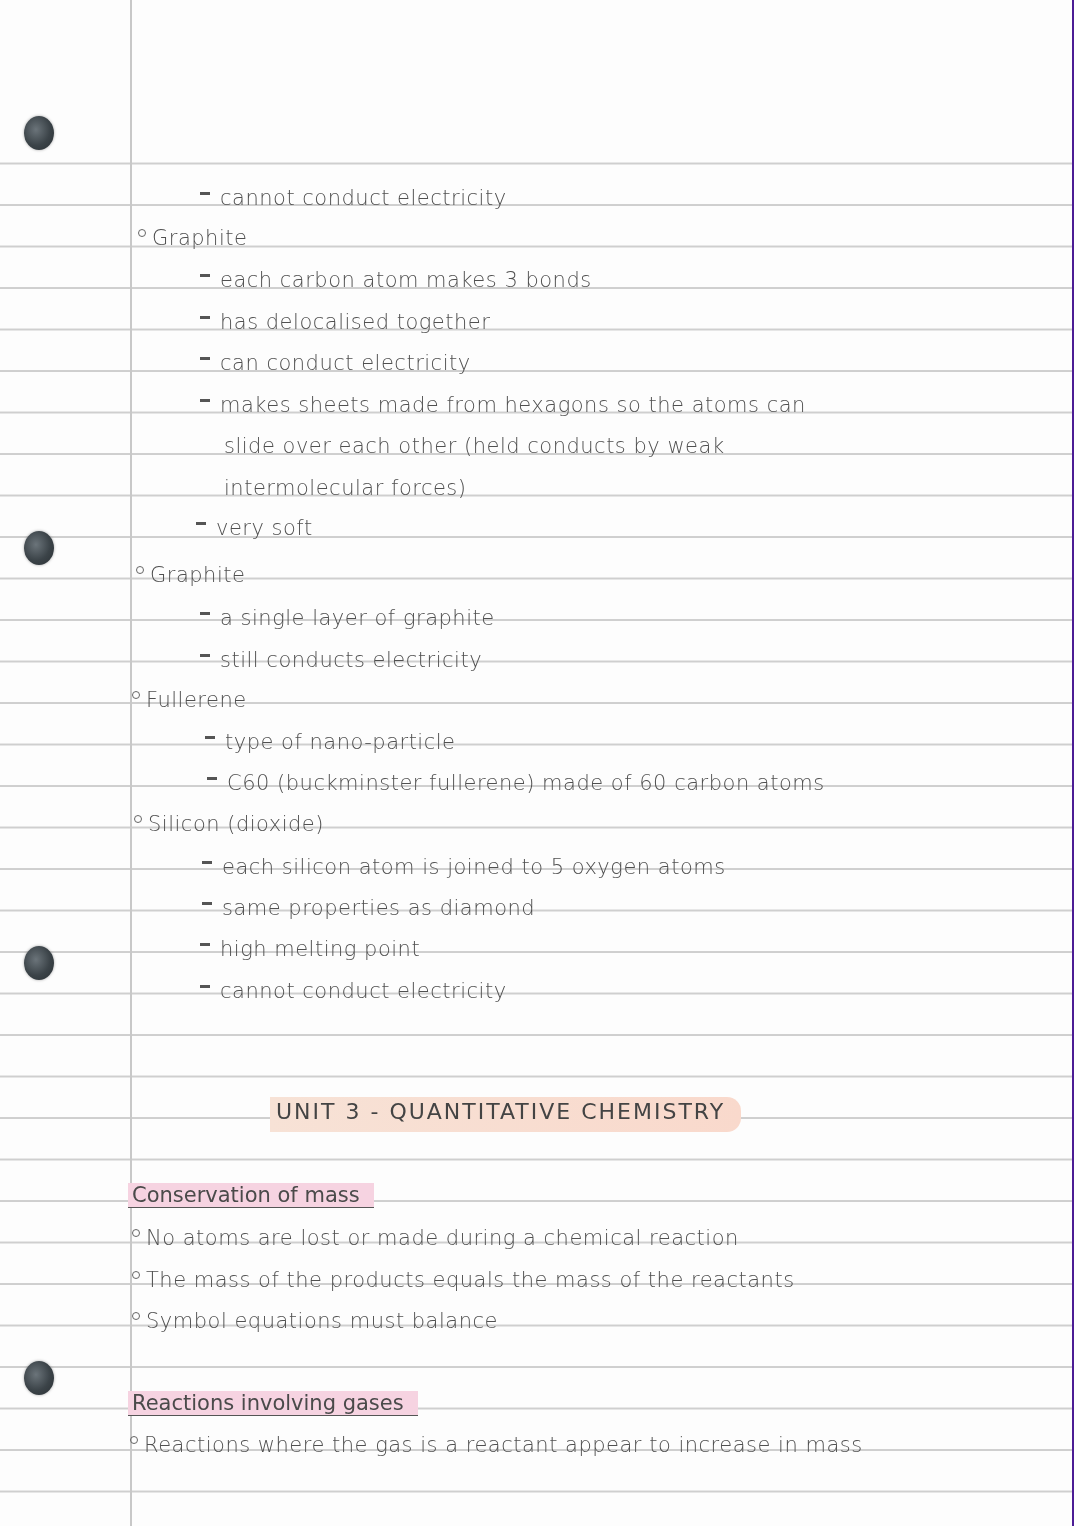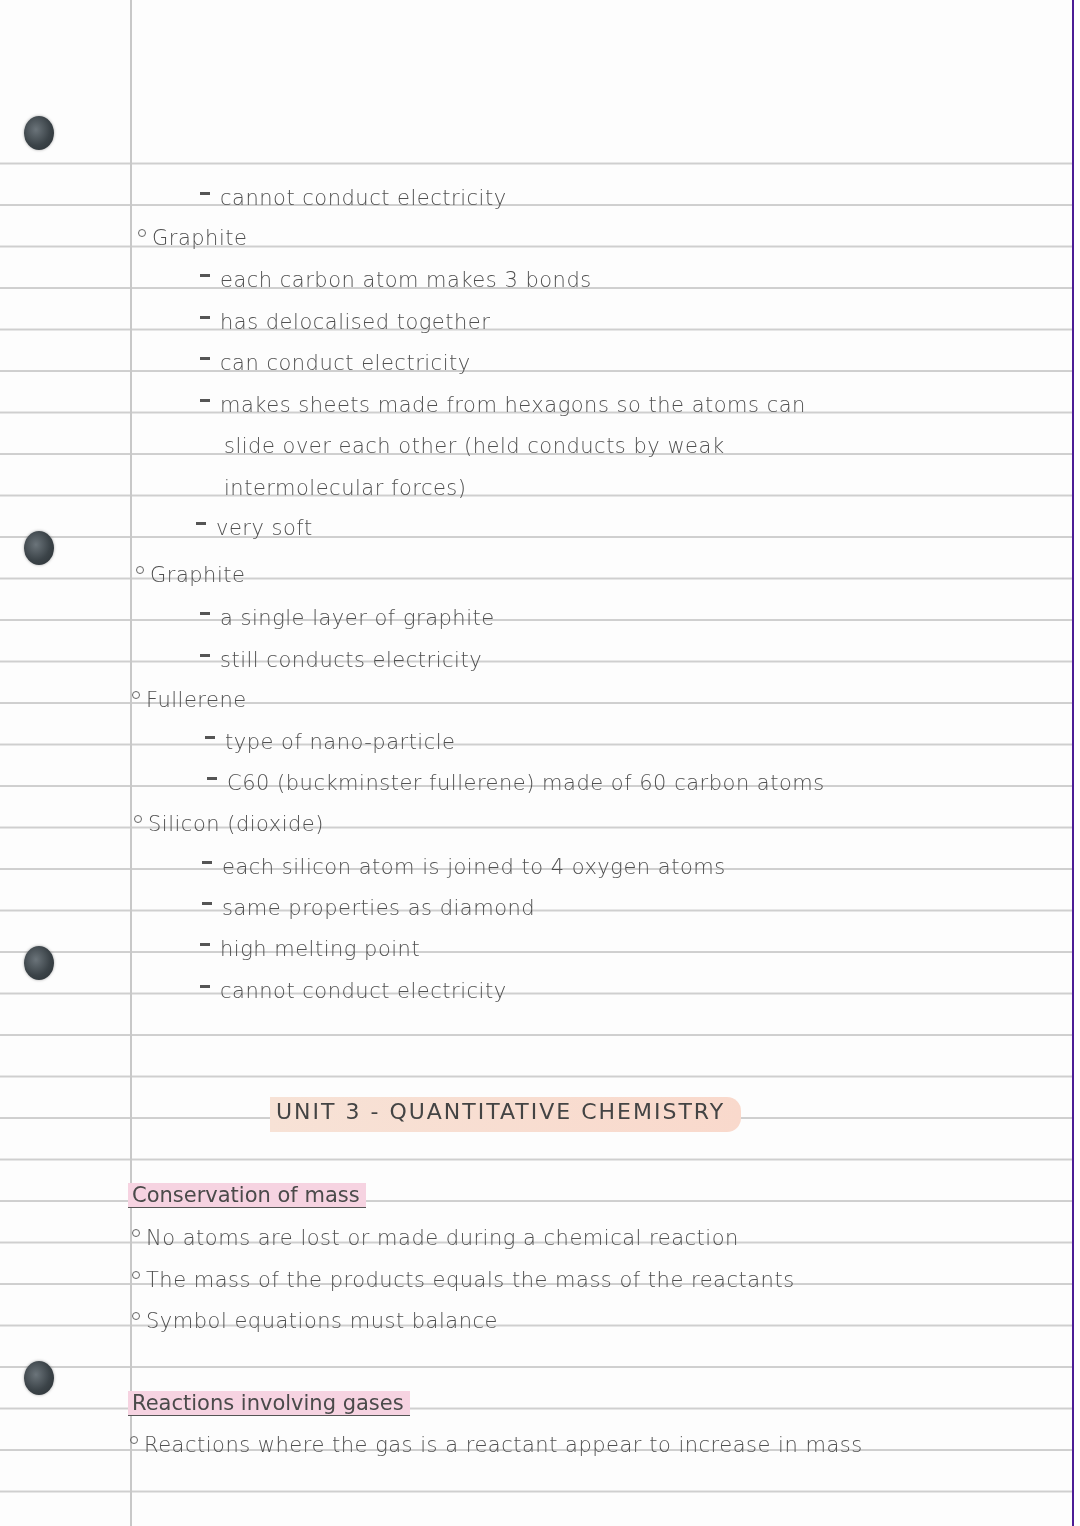--- a/index.html
+++ b/index.html
@@ -13,21 +13,21 @@
   .rules-mask{position:absolute;left:0;top:0;width:1072px;height:160px;background:#fdfdfd;}
   .margin-line{position:absolute;left:130px;top:0;width:1.5px;height:1526px;background:#c8c8c8;}
   .hole{position:absolute;left:24px;width:30px;height:34px;border-radius:50%;
         background:radial-gradient(ellipse at 40% 40%, #6b747a 0%, #3b4348 55%, #2a3034 100%);
         box-shadow:0 0 3px rgba(0,0,0,.35);}
   .line{position:absolute;font-size:21px;letter-spacing:0.5px;white-space:nowrap;
         font-family:"DejaVu Sans",sans-serif;font-weight:300;color:#505050;}
   .dash{display:inline-block;width:10px;height:3px;background:#555;margin-right:10px;vertical-align:middle;position:relative;top:-6px;}
   .bullet{display:inline-block;width:6px;height:6px;border:1.5px solid #666;border-radius:50%;margin-right:6px;vertical-align:middle;position:relative;top:-6px;}
   .heading{position:absolute;font-size:21px;white-space:nowrap;color:#4a4a4a;
-           background:#f6d3e1;padding:0 6px 0 4px;border-bottom:1.5px solid #555;}
+           background:#f6d3e1;padding:0 14px 0 4px;border-bottom:1.5px solid #555;}
   .unit-title{position:absolute;left:270px;top:1097px;font-size:22px;letter-spacing:2px;white-space:nowrap;
               color:#444;background:linear-gradient(to right,#f7e2d6,#f9d9cc);padding:2px 16px 8px 6px;border-radius:0 14px 14px 0;}
 </style>
 </head>
 <body>
 
 <div class="page">
   <div class="rules"></div>
   <div class="rules-mask"></div>
   <div class="margin-line"></div>
@@ -79,21 +79,21 @@
     <span class="dash"></span><span>type of nano-particle</span>
   </div>
   <div class="line" style="left:207px;top:771px">
     <span class="dash"></span><span>C60 (buckminster fullerene) made of 60 carbon atoms</span>
   </div>
 
   <div class="line" style="left:134px;top:812px">
     <span class="bullet"></span><span>Silicon (dioxide)</span>
   </div>
   <div class="line" style="left:202px;top:855px">
-    <span class="dash"></span><span>each silicon atom is joined to 4 oxygen atoms</span>
+    <span class="dash"></span><span>each silicon atom is joined to 5 oxygen atoms</span>
   </div>
   <div class="line" style="left:202px;top:896px">
     <span class="dash"></span><span>same properties as diamond</span>
   </div>
   <div class="line" style="left:200px;top:937px">
     <span class="dash"></span><span>high melting point</span>
   </div>
   <div class="line" style="left:200px;top:979px">
     <span class="dash"></span><span>cannot conduct electricity</span>
   </div>

